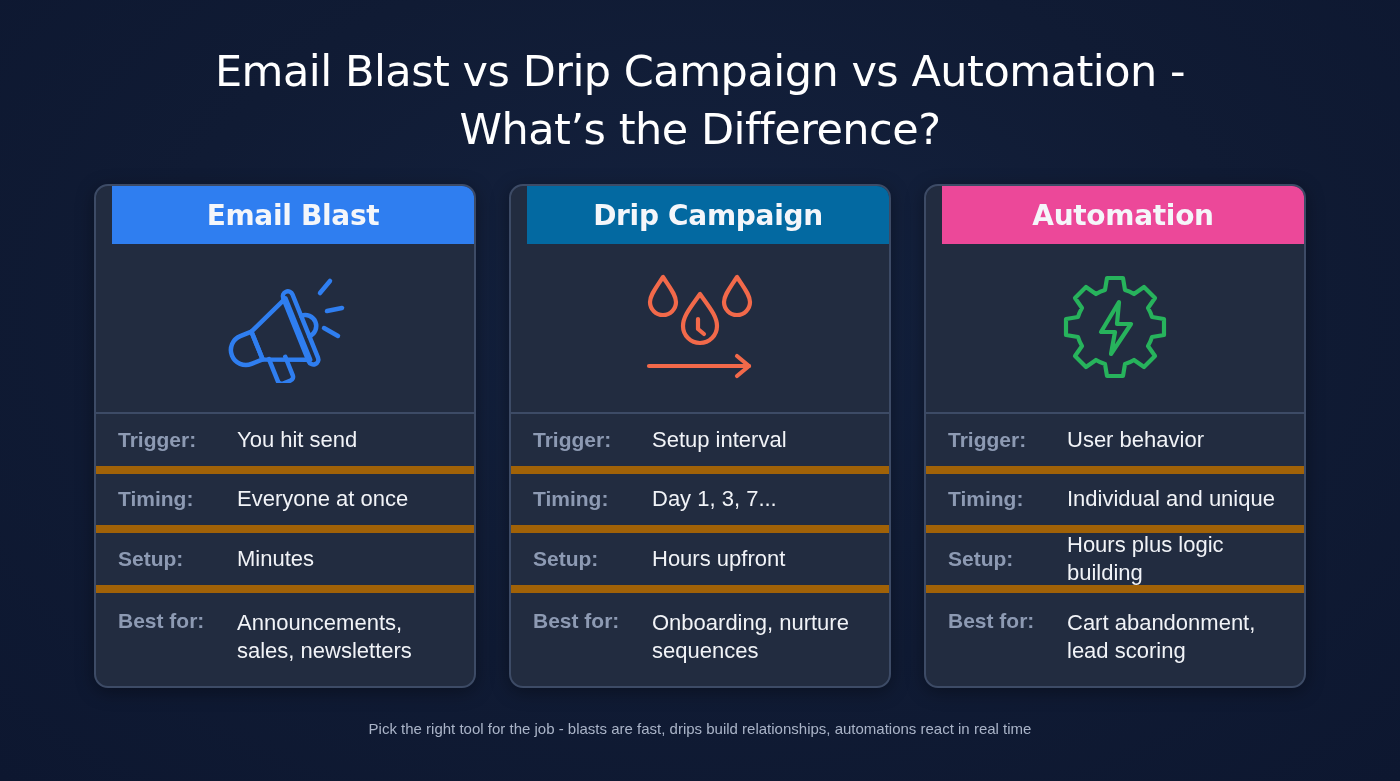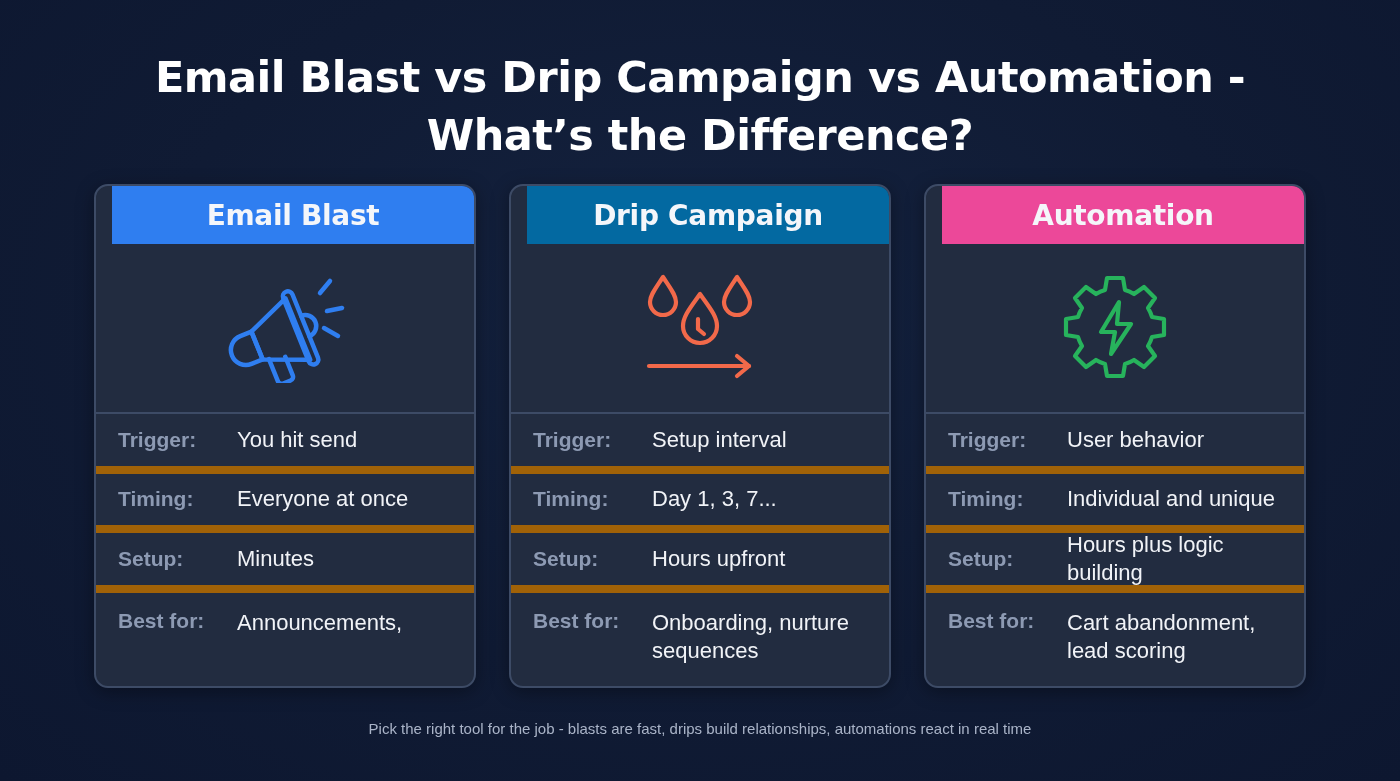--- a/index.html
+++ b/index.html
@@ -7,24 +7,24 @@
       width: 1400px; height: 781px; overflow: hidden;
     }
     body {
       background: radial-gradient(ellipse at 50% 40%, #14223f 0%, #101b34 55%, #0d1730 100%);
       font-family: "Liberation Sans", "DejaVu Sans", sans-serif;
       color: #ffffff;
       position: relative;
     }
     .title {
       position: absolute;
-      left: 0; top: 48px; width: 1400px;
+      left: 0; top: 42px; width: 1400px;
       text-align: center;
       font-family: "DejaVu Sans", "Liberation Sans", sans-serif;
-      font-weight: bold;
+      font-weight: normal;
       font-size: 43px;
       line-height: 58px;
       letter-spacing: -0.5px;
       color: #ffffff;
     }
     .cards {
       position: absolute;
       top: 184px; left: 94px;
       width: 1212px; height: 504px;
     }
@@ -130,20 +130,21 @@
       <span class="value">Everyone at once</span>
     </div>
     <div class="row single">
       <span class="label">Setup:</span>
       <span class="value">Minutes</span>
     </div>
     <div class="row last">
       <span class="label">Best for:</span>
       <span class="value">
         <div>Announcements,</div>
+        <div>sales, newsletters</div>
       </span>
     </div>
   </div>
 
   <div class="card">
     <div class="card-header" style="background:#0369a1;">Drip Campaign</div>
     <div class="icon-area">
       <svg width="110" height="110" viewBox="0 0 110 110" fill="none" stroke="#f2694a" stroke-width="4.2" stroke-linecap="round" stroke-linejoin="round">
 
         <path d="M18 4 C11 15 5 22 5 29 a13 13 0 0 0 26 0 C31 22 25 15 18 4 Z"></path>

